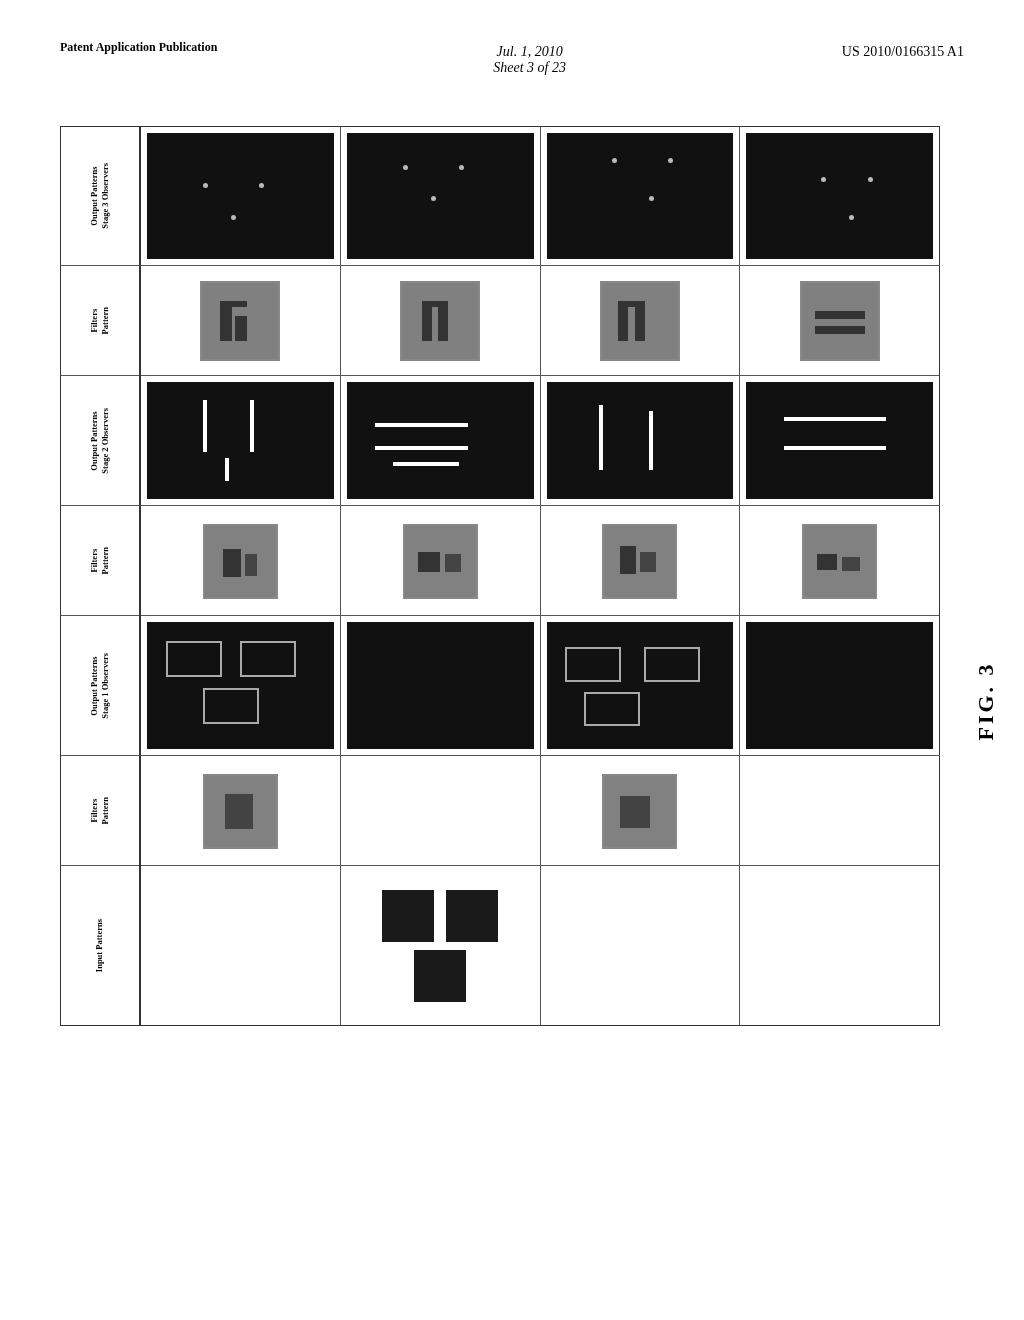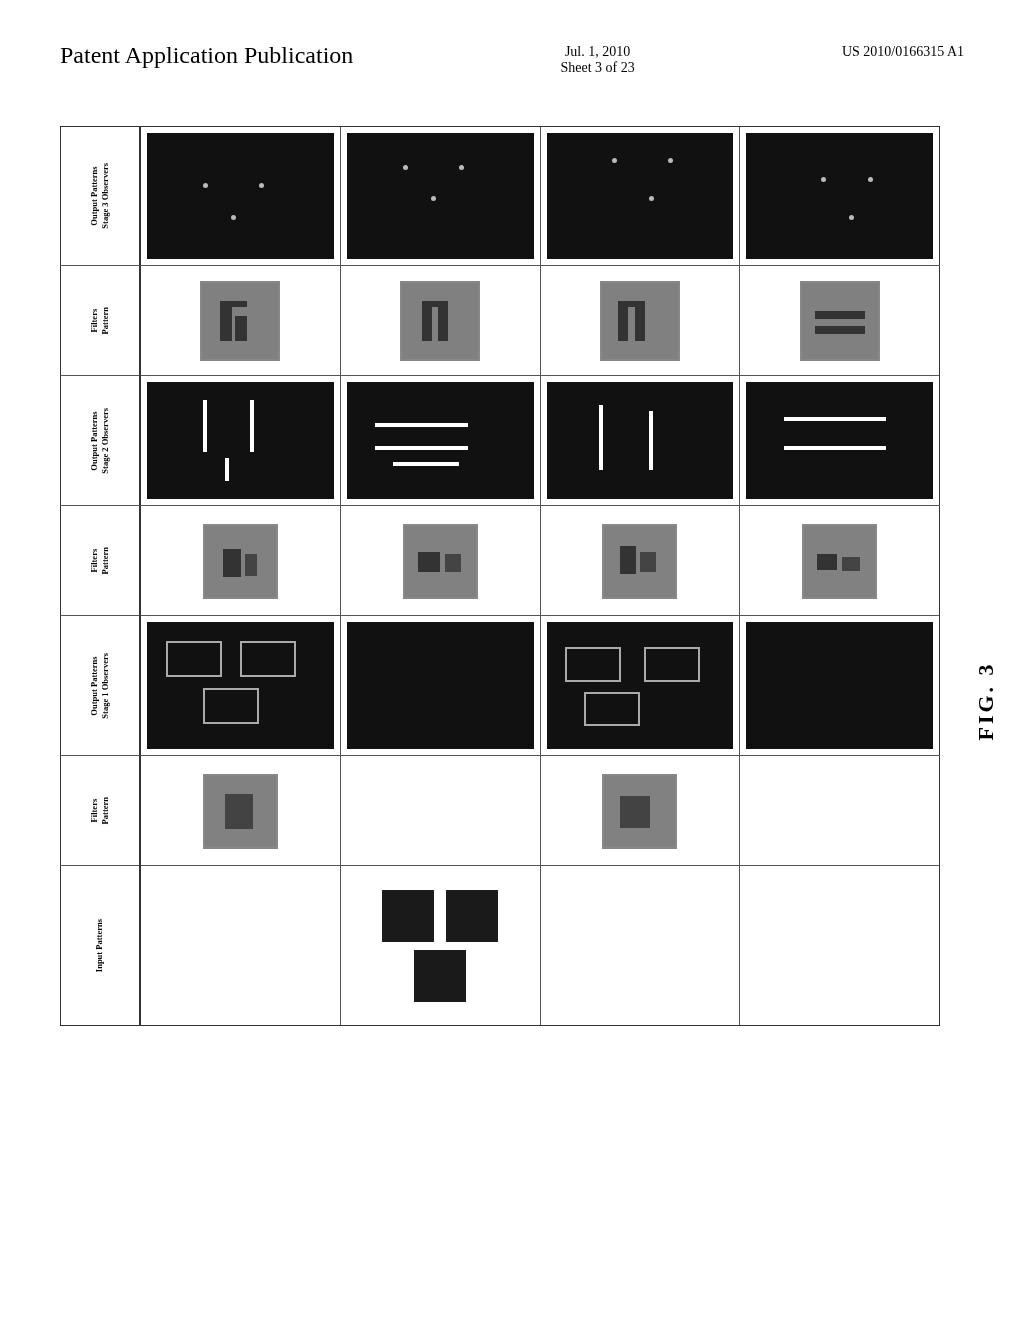--- a/index.html
+++ b/index.html
@@ -14,30 +14,31 @@
 
     .header {
       display: flex;
       justify-content: space-between;
       align-items: flex-start;
       padding: 40px 60px 20px 60px;
       border-bottom: none;
     }
 
     .header-left {
-      font-size: 24px;
-      font-weight: normal;
+      font-size: 12px;
+      font-weight: bold;
       line-height: 1.3;
       max-width: 320px;
     }
 
     .header-center {
       font-size: 14px;
       text-align: center;
       padding-top: 4px;
+      font-style: italic;
     }
 
     .header-right {
       font-size: 14px;
       text-align: center;
       padding-top: 4px;
     }
 
     .main-content {
       display: flex;

